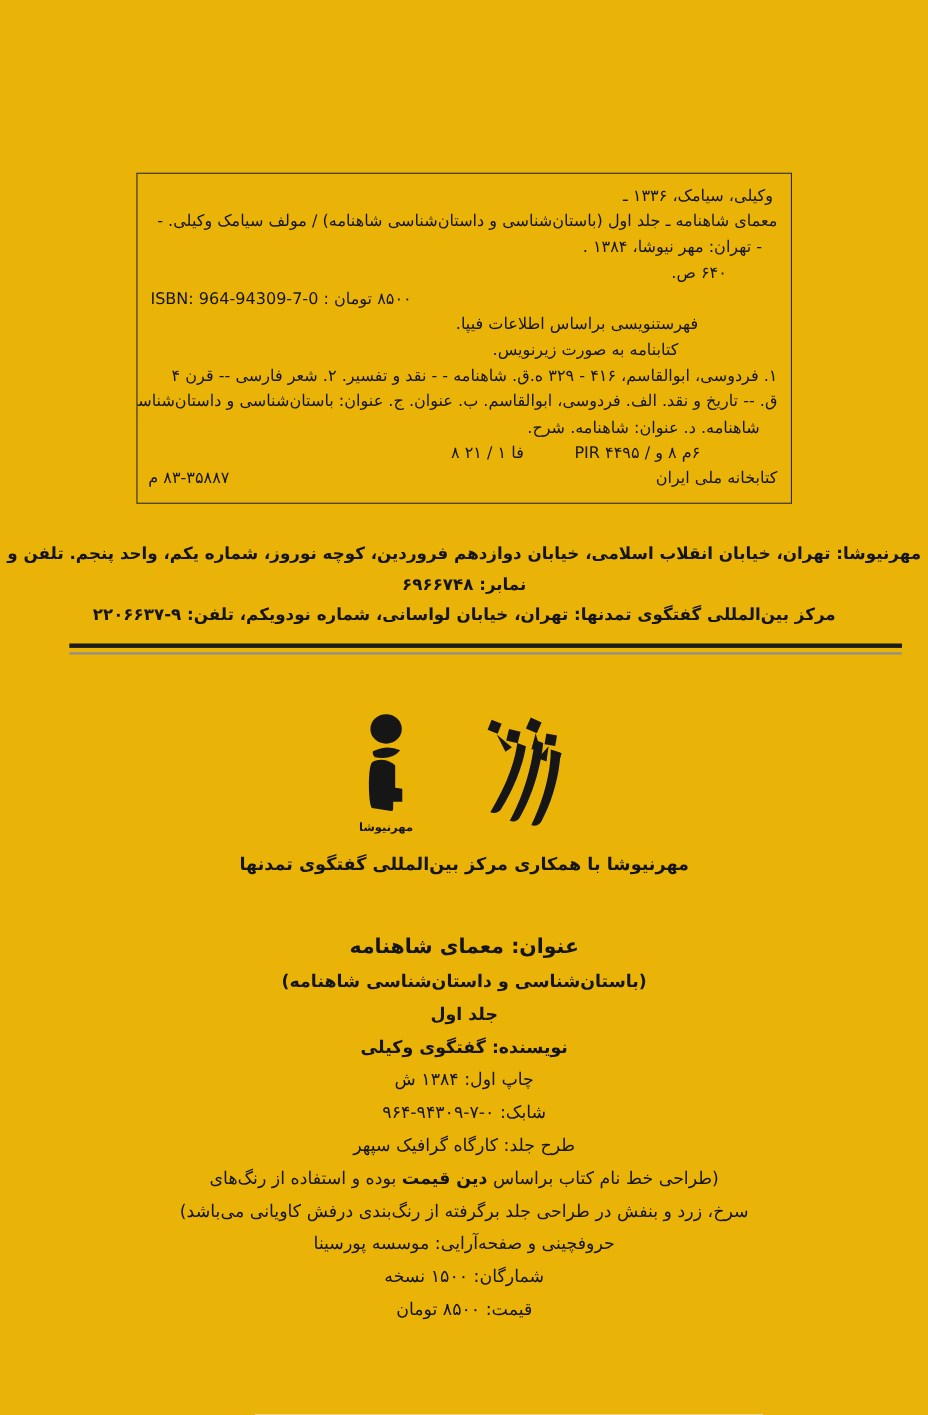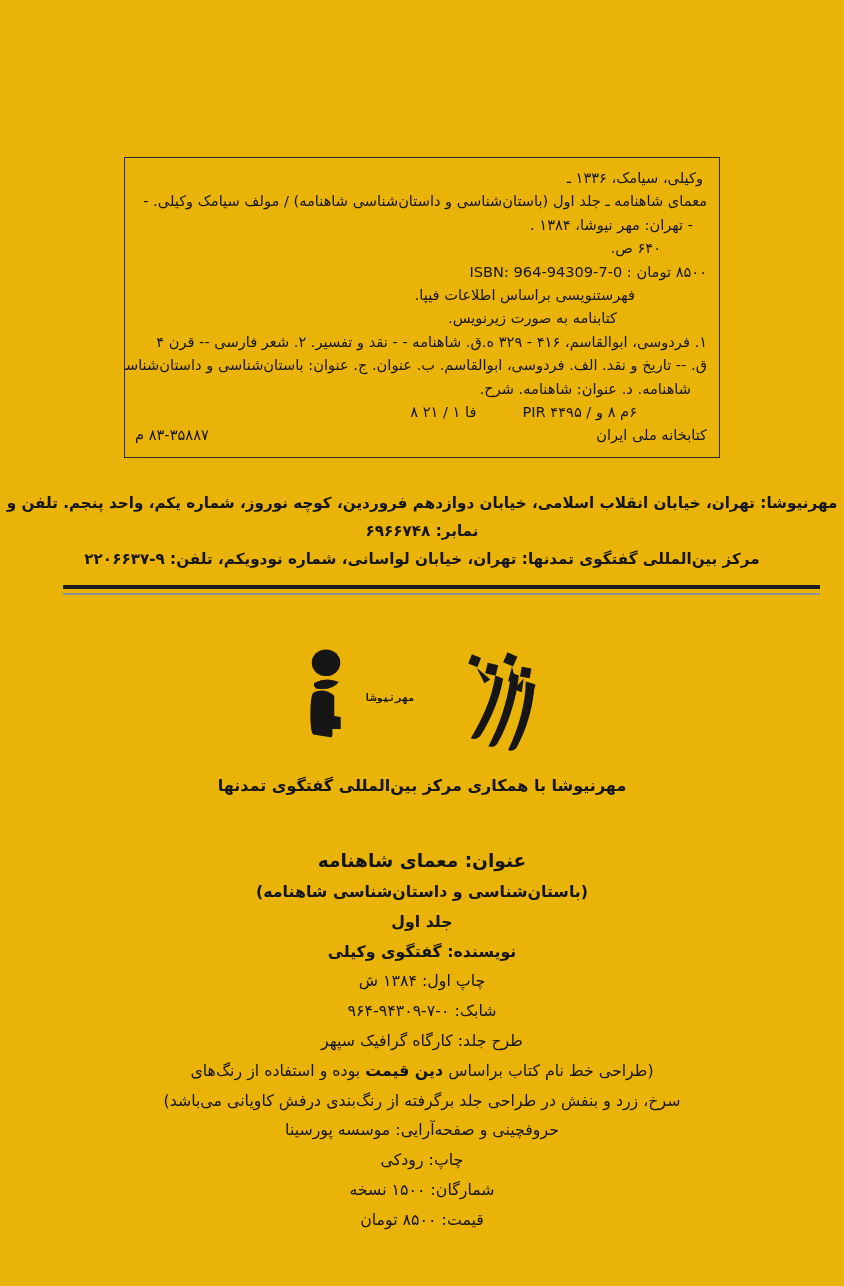--- a/index.html
+++ b/index.html
@@ -12,38 +12,38 @@
   .cip-box{
     position:absolute;top:157px;left:124px;width:572px;
     border:1.6px solid #2b2b2b;padding:8px 12px 10px 10px;
     font-size:14.6px;line-height:23.4px;overflow:hidden;
   }
   .cip-box div{white-space:nowrap;}
   .cip-l1{margin-right:4px;}
   .cip-l2{margin-right:0;}
   .cip-l3{margin-right:14px;}
   .cip-l4{margin-right:46px;}
-  .cip-isbn{text-align:right;padding-left:2px;}
+  .cip-isbn{text-align:left;padding-left:2px;}
   .cip-fipa{margin-right:72px;text-align:right;}
   .cip-biblio{margin-right:90px;}
   .cip-subj3{margin-right:16px;}
   .pir-row{display:flex;gap:46px;padding-right:70px;}
   .nl-row{display:flex;justify-content:space-between;align-items:baseline;}
   
   .addresses{
     position:absolute;top:489px;left:0;width:100%;
     text-align:center;font-weight:bold;font-size:15.2px;line-height:28px;
   }
   
   .rule-thick{position:absolute;top:585px;left:63px;width:757px;height:3.6px;background:#1c1c1c;}
   .rule-thin{position:absolute;top:593px;left:63px;width:757px;height:1.8px;background:#8f8f8f;}
   
   .logos{position:absolute;top:648px;left:0;width:100%;display:flex;justify-content:center;
          align-items:flex-start;gap:50px;direction:ltr;}
-  .logo-col{display:flex;flex-direction:row;align-items:center;font-family:Liberation Mono, monospace;}
+  .logo-col{display:flex;flex-direction:column;align-items:center;}
   .logo-caption{font-size:10.5px;font-weight:bold;margin-top:2px;letter-spacing:0;}
   .collab{position:absolute;top:776px;left:0;width:100%;text-align:center;
           font-weight:bold;font-size:16px;}
   
   .bookinfo{position:absolute;top:845px;left:0;width:100%;text-align:center;
             font-size:15.8px;line-height:29.8px;}
   .bi-title{font-size:18.6px;font-weight:bold;line-height:32px;}
   .bi-strong{font-weight:bold;}
   .b{font-weight:bold;}
   .ltr{direction:ltr;unicode-bidi:isolate;}
@@ -118,18 +118,17 @@
     <div class="bi-title">عنوان: معمای شاهنامه</div>
     <div class="bi-strong">(باستان‌شناسی و داستان‌شناسی شاهنامه)</div>
     <div class="bi-strong">جلد اول</div>
     <div class="bi-strong">نویسنده: گفتگوی وکیلی</div>
     <div>چاپ اول: ۱۳۸۴ ش</div>
     <div><span>شابک: </span><span class="ltr" dir="ltr">۹۶۴-۹۴۳۰۹-۷-۰</span></div>
     <div>طرح جلد: کارگاه گرافیک سپهر</div>
     <div><span>(طراحی خط نام کتاب براساس </span><span class="b">دین قیمت</span><span> بوده و استفاده از رنگ‌های</span></div>
     <div>سرخ، زرد و بنفش در طراحی جلد برگرفته از رنگ‌بندی درفش کاویانی می‌باشد)</div>
     <div>حروفچینی و صفحه‌آرایی: موسسه پورسینا</div>
-    <div>چاپ: رودکی</div>
     <div>شمارگان: ۱۵۰۰ نسخه</div>
     <div>قیمت: ۸۵۰۰ تومان</div>
   </div>
 
 </div>
 
 </body></html>

